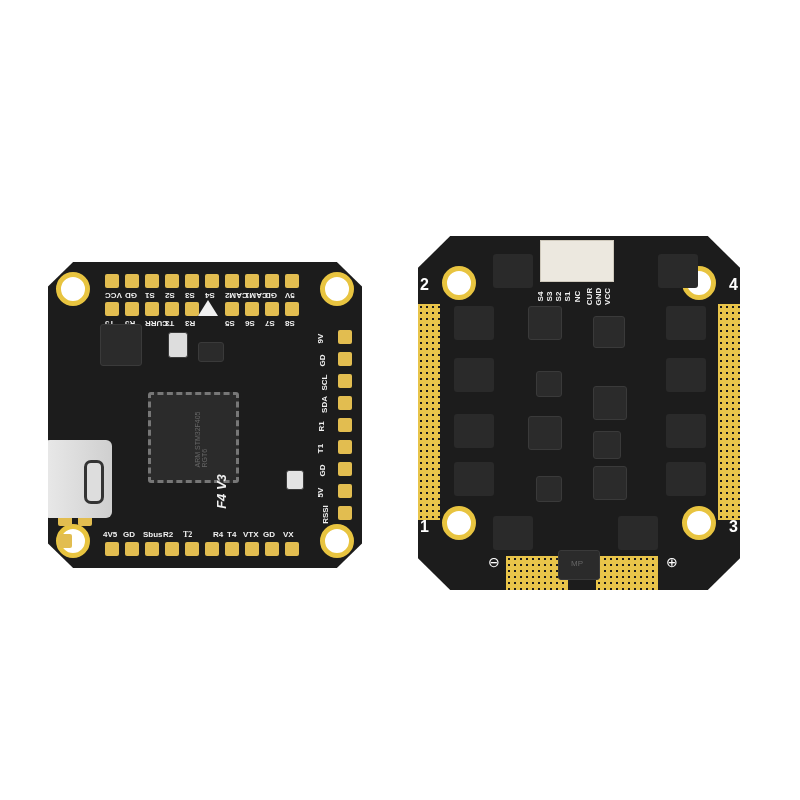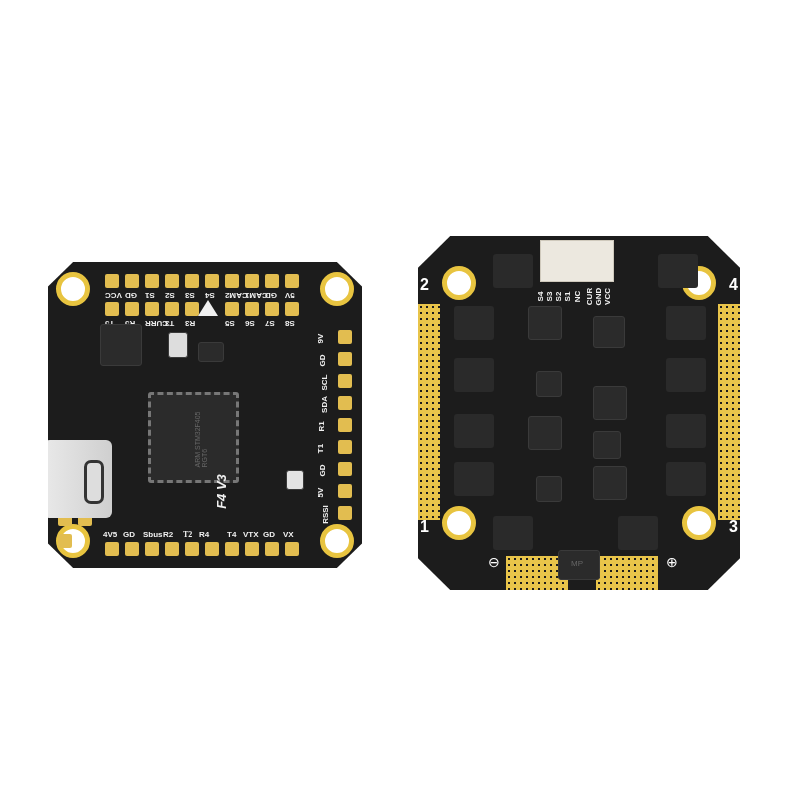--- a/index.html
+++ b/index.html
@@ -101,21 +101,21 @@
       <div class="lbl " style="left: 55px; top: 268px;">4V5</div>
       <div class="pad" style="left: 77px; top: 280px;"></div>
       <div class="lbl " style="left: 75px; top: 268px;">GD</div>
       <div class="pad" style="left: 97px; top: 280px;"></div>
       <div class="lbl " style="left: 95px; top: 268px;">Sbus</div>
       <div class="pad" style="left: 117px; top: 280px;"></div>
       <div class="lbl " style="left: 115px; top: 268px;">R2</div>
       <div class="pad" style="left: 137px; top: 280px;"></div>
       <div class="lbl " style="left: 135px; top: 268px; font-family: Liberation Serif, serif;">T2</div>
       <div class="pad" style="left: 157px; top: 280px;"></div>
-      <div class="lbl " style="left: 151px; top: 268px;">R4</div>
+      <div class="lbl " style="left: 165px; top: 268px;">R4</div>
       <div class="pad" style="left: 177px; top: 280px;"></div>
       <div class="lbl " style="left: 179px; top: 268px;">T4</div>
       <div class="pad" style="left: 197px; top: 280px;"></div>
       <div class="lbl " style="left: 195px; top: 268px;">VTX</div>
       <div class="pad" style="left: 217px; top: 280px;"></div>
       <div class="lbl " style="left: 215px; top: 268px;">GD</div>
       <div class="pad" style="left: 237px; top: 280px;"></div>
       <div class="lbl " style="left: 235px; top: 268px;">VX</div>
     </div>
   <div id="left-col">

